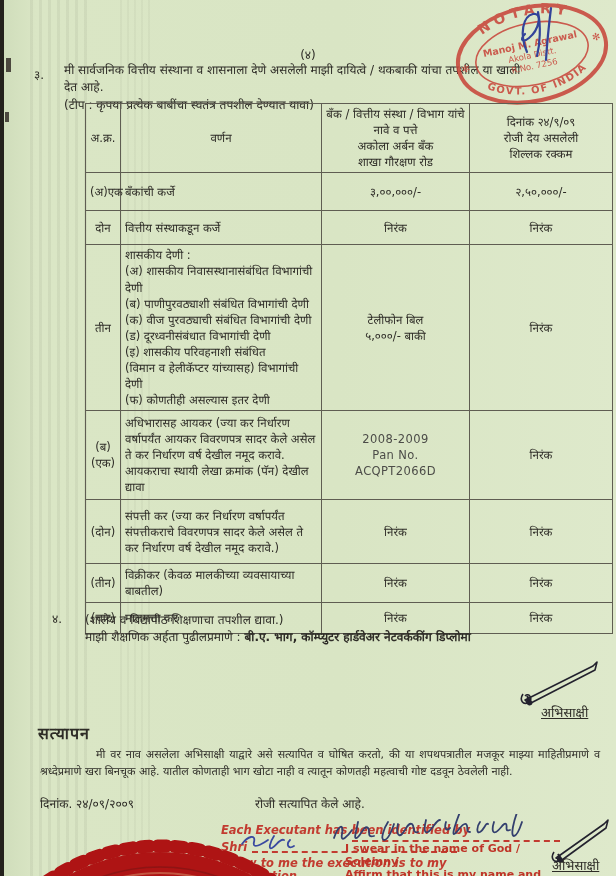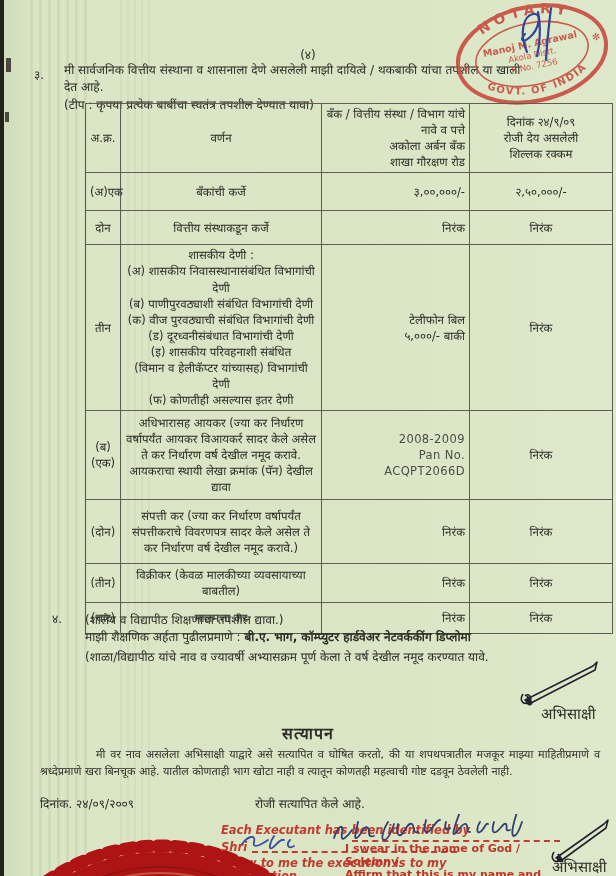--- a/index.html
+++ b/index.html
@@ -21,31 +21,31 @@
   .page-number { font-size:12px; text-align:center; width:100%; }
   .clause-num { font-size:12px; }
   .clause-text { font-size:12px; line-height:1.45; }
 
   table.main { border-collapse:collapse; table-layout:fixed; width:527px; }
   table.main td, table.main th {
     border:1px solid #5f5d52; font-weight:normal; font-size:11.5px;
     padding:2px 4px; vertical-align:middle; white-space:pre-line; line-height:1.4;
   }
   .col-sr  { width:35px;  text-align:center; }
-  .col-desc{ width:201px; text-align:center; padding-left:7px; }
-  .col-bank{ width:148px; text-align:right; }
+  .col-desc{ width:201px; text-align:left; padding-left:7px; }
+  .col-bank{ width:148px; text-align:center; }
   .col-amt { width:143px; text-align:center; }
   td.top { vertical-align:top; padding-top:5px;margin-left:40px; }
   .pan-cell { font-size:14.5px; color:#4c4c48; letter-spacing:0.4px; line-height:1.35; }
 
   .edu-line { font-size:12px; }
   .bold { font-weight:bold; }
-  .heading-satyapan { font-size:16px; font-weight:bold; text-align:center; width:100%; letter-spacing:1px; }
+  .heading-satyapan { font-size:16px; font-weight:bold; text-align:left; width:100%; letter-spacing:1px;padding-left:38px; }
   .verif-body { font-size:11px; line-height:1.55; text-indent:56px; text-align:justify;margin-left:12px; }
-  .witness { font-size:15px; }
+  .witness { font-size:13px;text-decoration:underline; }
 
   .stamp-red-italic { color:#c23b30; font-size:11.5px; font-weight:bold; font-style:italic; line-height:1.2; }
   .stamp-red-oath   { color:#bf3428; font-size:11px;  font-weight:bold; line-height:1.16; }
   .red-dash { position:absolute; border-top:2px dashed #c23b30; }
   svg { display:block; }
 </style>
 </head>
 <body>
 
 <div class="page">
@@ -122,21 +122,21 @@
 (ड) दूरध्वनीसंबंधात विभागांची देणी
 (इ) शासकीय परिवहनाशी संबंधित
 (विमान व हेलीकॅप्टर यांच्यासह) विभागांची देणी
 (फ) कोणतीही असल्यास इतर देणी</td>
       <td class="col-bank">टेलीफोन बिल
 ५,०००/- बाकी</td>
       <td class="col-amt">निरंक</td>
     </tr>
     <tr style="height:89px;">
       <td class="col-sr top">(ब)(एक)</td>
-      <td class="col-desc top">अधिभारासह आयकर (ज्या कर निर्धारण वर्षापर्यंत आयकर विआयकर्र सादर केले असेल ते कर निर्धारण वर्ष देखील नमूद करावे. आयकराचा स्थायी लेखा क्रमांक (पॅन) देखील द्यावा</td>
+      <td class="col-desc top">अधिभारासह आयकर (ज्या कर निर्धारण वर्षापर्यंत आयकर विवरणपत्र सादर केले असेल ते कर निर्धारण वर्ष देखील नमूद करावे. आयकराचा स्थायी लेखा क्रमांक (पॅन) देखील द्यावा</td>
       <td class="col-bank pan-cell">2008-2009
 Pan No.
 ACQPT2066D</td>
       <td class="col-amt">निरंक</td>
     </tr>
     <tr style="height:64px;">
       <td class="col-sr top">(दोन)</td>
       <td class="col-desc top">संपत्ती कर (ज्या कर निर्धारण वर्षापर्यंत संपत्तीकराचे विवरणपत्र सादर केले असेल ते कर निर्धारण वर्ष देखील नमूद करावे.)</td>
       <td class="col-bank">निरंक</td>
       <td class="col-amt">निरंक</td>
@@ -153,21 +153,20 @@
       <td class="col-bank">निरंक</td>
       <td class="col-amt">निरंक</td>
     </tr>
   </tbody>
     </table>
 
   <div class="abs clause-num" style="left:52px; top:610px;">४.</div>
   <div class="abs" style="left:85px; top:608px; width:500px;">
     <div class="edu-line" style="margin-top:3px;">(शालेय व विद्यापीठ शिक्षणाचा तपशील द्यावा.)</div>
     <div class="edu-line"><span>माझी शैक्षणिक अर्हता पुढीलप्रमाणे :  </span><span class="bold">बी.ए. भाग, कॉम्प्युटर हार्डवेअर नेटवर्ककींग डिप्लोमा</span></div>
-    <div class="edu-line" style="margin-top:3px;">(शाळा/विद्यापीठ यांचे नाव व ज्यावर्षी अभ्यासक्रम पूर्ण केला ते वर्ष देखील नमूद करण्यात यावे.</div>
   </div>
 
   <svg class="abs" style="left:515px; top:660px;" width="90" height="46" viewBox="0 0 90 46">
     <path d="M10,40 L78,6 L82,2 L80,10 L14,44 Z M8,34 C4,40 8,46 14,42 C18,39 14,32 10,36" fill="none" stroke="#23222e" stroke-width="1.6" stroke-linejoin="round"></path>
     <path d="M12,36 c2,4 6,6 4,8 c-3,2 -6,-3 -2,-6" fill="#23222e" stroke="#23222e" stroke-width="2"></path>
   </svg>
   <div class="abs witness" style="left:541px; top:703px;">अभिसाक्षी</div>
 
   <div class="abs heading-satyapan" style="top:722px; left:0;">सत्यापन</div>
   <div class="abs verif-body" style="left:28px; top:746px; width:560px;">मी वर नाव असलेला अभिसाक्षी याद्वारे असे सत्यापित व घोषित करतो, की या शपथपत्रातील मजकूर माझ्या माहितीप्रमाणे व श्रध्देप्रमाणे खरा बिनचूक आहे. यातील कोणताही भाग खोटा नाही व त्यातून कोणतही महत्वाची गोष्ट दडवून ठेवलेली नाही.</div>

